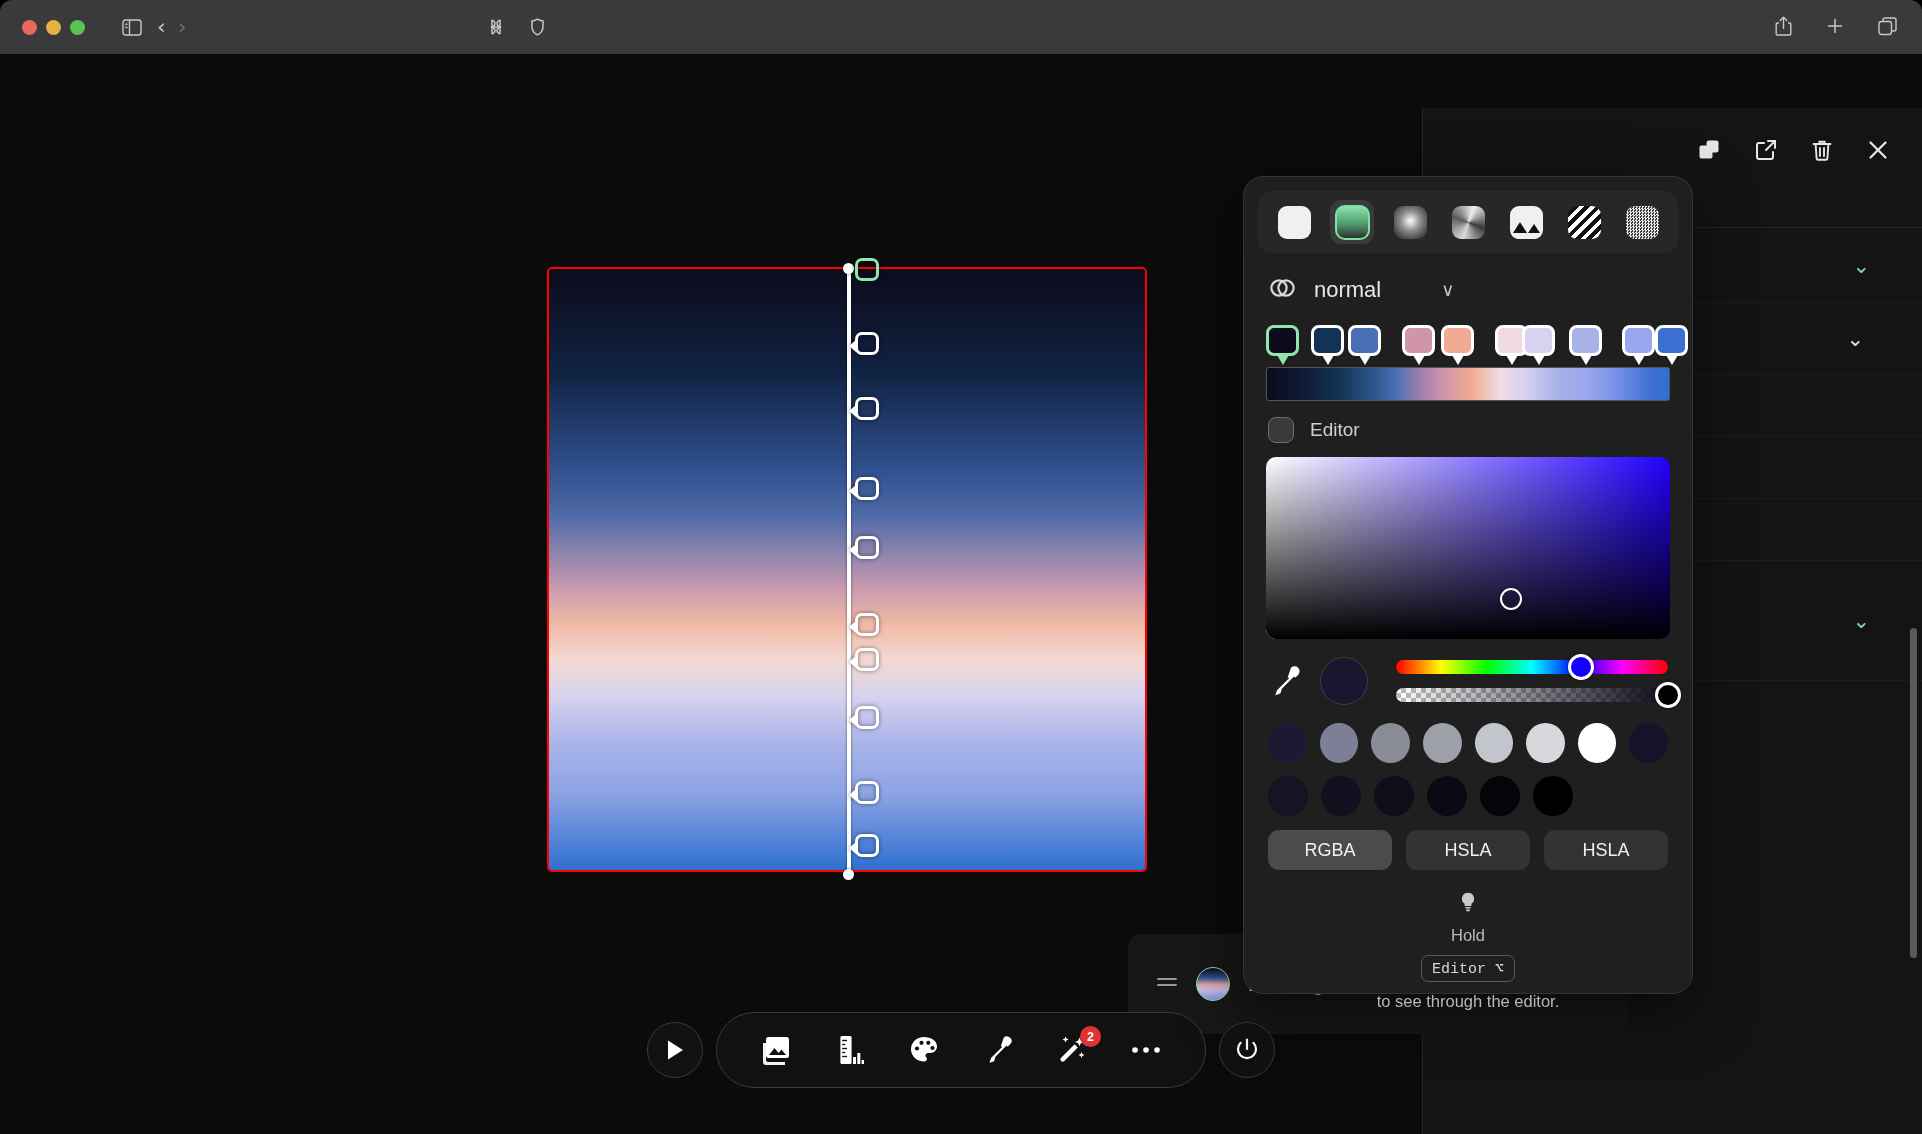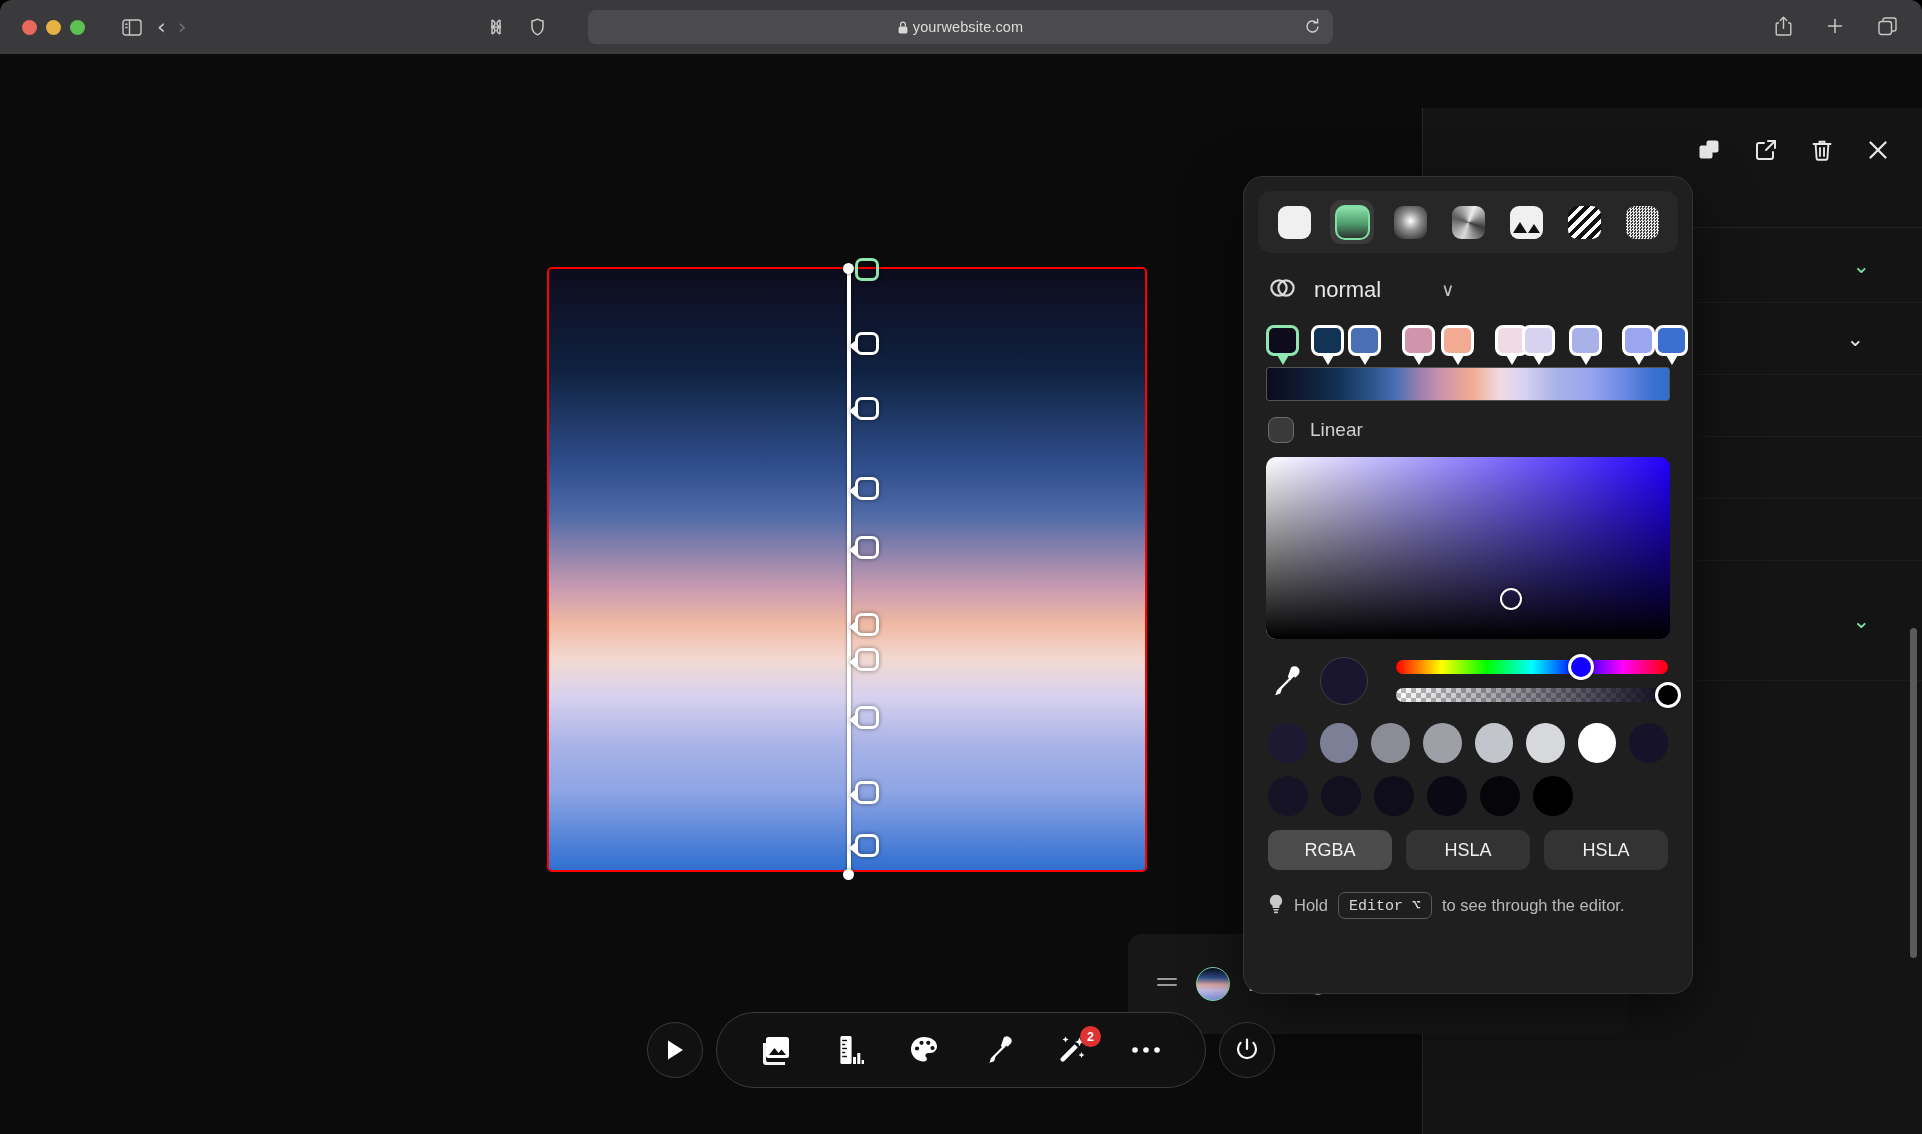--- a/index.html
+++ b/index.html
@@ -284,21 +284,21 @@
   .fmt-btn {
     flex: 1; height: 40px; border-radius: 11px;
     background: #333; color: #f0f0f0;
     display: flex; align-items: center; justify-content: center;
     font-size: 18px;
   }
   .fmt-btn.active { background: #4b4b4b; }
 
   .hint-row {
     display: flex; align-items: center; gap: 10px;
-    margin: 22px 10px 0 10px; color: #b9b9b9; font-size: 16.5px;
+    margin: 22px 10px 0 10px; color: #b9b9b9; font-size: 16.5px; flex-direction: column;
   }
   .kbd {
     border: 1px solid #5a5a5a; border-radius: 7px;
     padding: 3px 10px; font-family: "Liberation Mono", monospace;
     font-size: 15px; color: #d8d8d8;
   }
 </style>
 </head>
 <body>
 
@@ -332,35 +332,20 @@
           <path d="M13 2 C9 4 9 7 13 9 C9 11 9 14 13 16"></path>
         </svg>
       </span>
       <span class="chrome-icon">
         <svg width="15" height="18" viewBox="0 0 15 18" fill="none" stroke="#c8c8c8" stroke-width="1.5">
           <path d="M7.5 1.2 C4 3 2 3 2 3 L2 9 C2 13 5 16 7.5 16.8 C10 16 13 13 13 9 L13 3 C13 3 11 3 7.5 1.2 Z"></path>
         </svg>
       </span>
     </div>
 
-    <div class="addressbar">
-      <span class="lock">
-        <svg width="10" height="13" viewBox="0 0 10 13" fill="#d7d7d7">
-          <rect x="0.6" y="5.4" width="8.8" height="7.1" rx="1.6"></rect>
-          <path d="M2.6 5.4 V3.6 a2.4 2.4 0 0 1 4.8 0 V5.4" fill="none" stroke="#d7d7d7" stroke-width="1.2"></path>
-        </svg>
-      </span>
-      <span class="addr-text">yourwebsite.com</span>
-      <span class="reload">
-        <svg width="17" height="17" viewBox="0 0 17 17" fill="none" stroke="#cfcfcf" stroke-width="1.4">
-          <path d="M14 8.5 a5.5 5.5 0 1 1 -1.8 -4.1"></path>
-          <path d="M13.6 1.1 L13.6 4.8 L10 4.8" stroke-linecap="round"></path>
-        </svg>
-      </span>
-    </div>
 
     <div class="chrome-right">
       <span class="chrome-icon">
         <svg width="17" height="20" viewBox="0 0 17 20" fill="none" stroke="#c8c8c8" stroke-width="1.4">
           <path d="M4 7 H2.2 a1 1 0 0 0 -1 1 V18 a1 1 0 0 0 1 1 H14.8 a1 1 0 0 0 1 -1 V8 a1 1 0 0 0 -1 -1 H13"></path>
           <path d="M8.5 1.4 V12.4" stroke-linecap="round"></path>
           <path d="M5.2 4.6 L8.5 1.3 L11.8 4.6" stroke-linecap="round" stroke-linejoin="round"></path>
         </svg>
       </span>
       <span class="chrome-icon">
@@ -611,21 +596,21 @@
         <span class="stop-chip" style="left:256px;background:#d7d2f0"></span>
         <span class="stop-chip" style="left:303px;background:#a8b2e8"></span>
         <span class="stop-chip" style="left:356px;background:#9aa6ef"></span>
         <span class="stop-chip" style="left:389px;background:#3b6fd0"></span>
       </div>
 
       <div class="grad-bar" style="background: linear-gradient(90deg, rgb(13, 11, 28) 0%, rgb(16, 26, 51) 9%, rgb(18, 51, 86) 18%, rgb(43, 84, 137) 26%, rgb(74, 111, 181) 32%, rgb(157, 127, 174) 38%, rgb(209, 149, 171) 44%, rgb(242, 171, 146) 51%, rgb(240, 219, 228) 58%, rgb(215, 210, 240) 64%, rgb(168, 178, 232) 72%, rgb(154, 166, 239) 80%, rgb(111, 140, 230) 88%, rgb(59, 111, 208) 96%, rgb(47, 111, 208) 100%);"></div>
 
       <div class="repeat-row">
         <span class="repeat-box"></span>
-        <span class="repeat-label">Linear</span>
+        <span class="repeat-label">Editor</span>
       </div>
 
       <div class="sv-area">
         <div style="position:absolute;inset:0;background:
              linear-gradient(180deg, rgba(0,0,0,0) 0%, rgba(0,0,0,1) 100%),
              linear-gradient(90deg, #ffffff 0%, hsl(248,100%,50%) 100%);"></div>
         <div class="sv-cursor" style="left:58%;top:72%"></div>
       </div>
 
       <div class="sliders-row">

